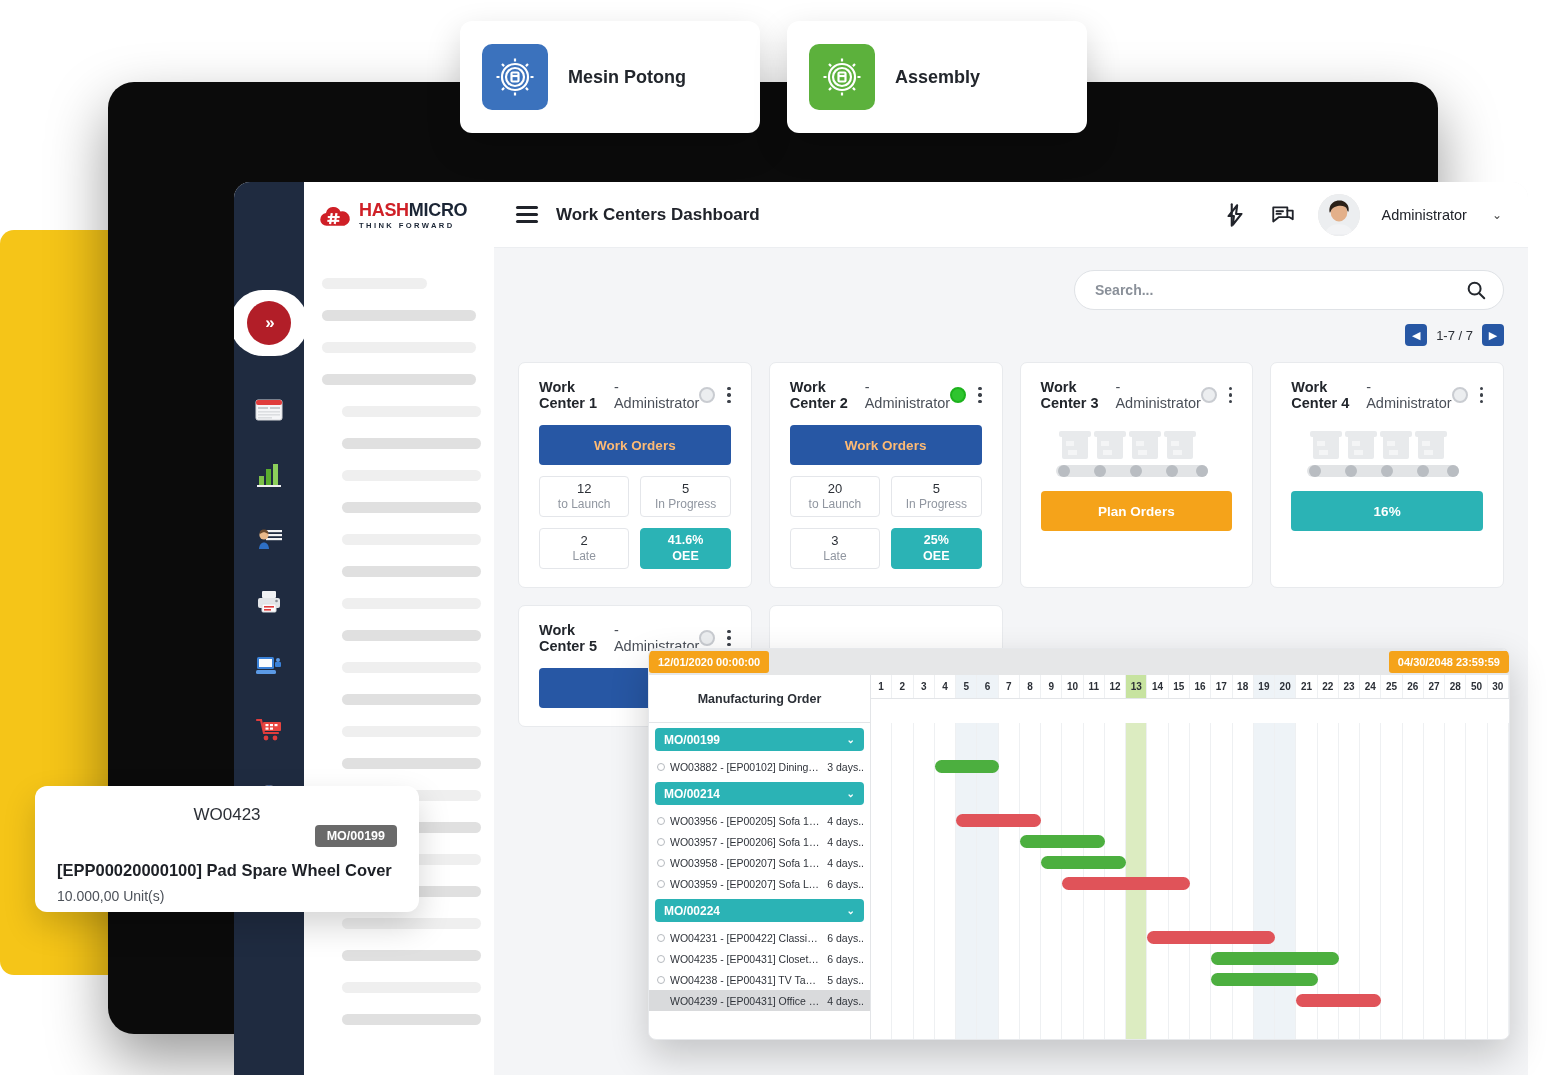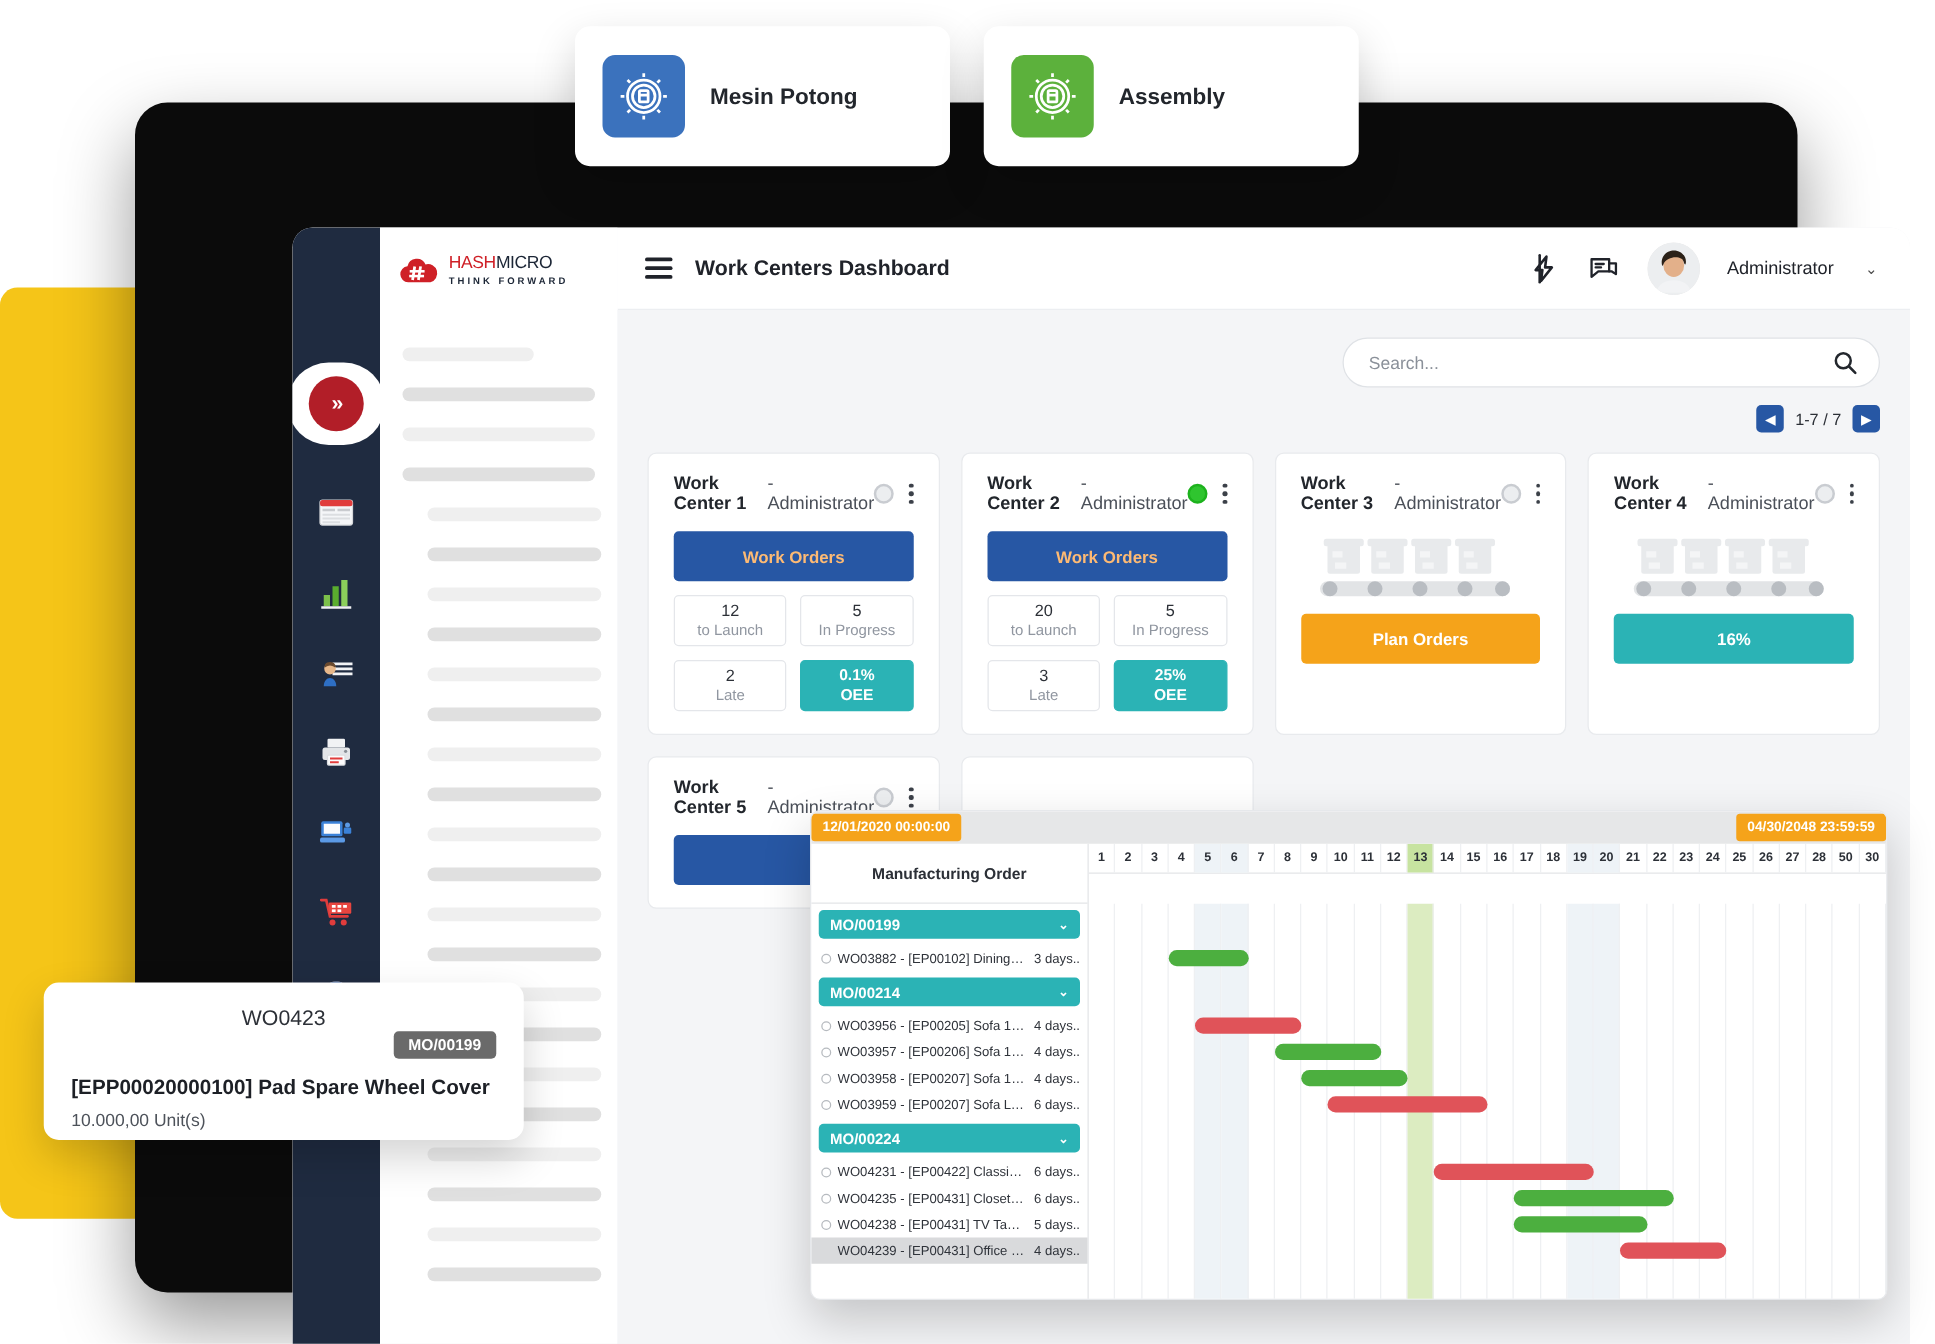--- a/index.html
+++ b/index.html
@@ -88,40 +88,40 @@
   .chev { font-size: 12px; color: #4a4a4a; margin-left: 3px; }
 
   
   .logo-block {
     position: absolute; left: 70px; top: 0; width: 190px; height: 66px;
     background: #ffffff; display: flex; align-items: center; padding-left: 14px;
     z-index: 5;
   }
   .logo-mark { width: 34px; height: 27px; margin-right: 7px; }
   .logo-text { line-height: 1; }
-  .logo-line1 { font-size: 14px; font-weight: 400; letter-spacing: -.3px; }
+  .logo-line1 { font-size: 18px; font-weight: 700; letter-spacing: -.3px; }
   .logo-line1 .hash { color: #cf2027; }
   .logo-line1 .micro { color: #1b2535; }
   .logo-line2 { font-size: 7.6px; letter-spacing: 2.4px; color: #1b2535; font-weight: 700; margin-top: 3px; }
 
   
   .content {
     position: absolute; left: 260px; top: 66px; right: 0; bottom: 0;
     background: #f4f5f7; padding: 22px 24px 0 24px;
     overflow: hidden;
   }
   .search-row { display: flex; justify-content: flex-end; }
   .search-box {
     width: 430px; height: 40px; background: #fff;
     border: 1px solid #dfe2e6; border-radius: 22px;
     display: flex; align-items: center; padding: 0 16px 0 20px;
   }
   .search-box input {
     flex: 1; border: none; outline: none; font-size: 14px;
-    color: #3b3f45; font-family: inherit; background: transparent;
+    color: #3b3f45; font-family: inherit; background: transparent; font-weight: bold;
   }
   .search-box input::placeholder { color: #8a9099; }
   .search-icon { width: 22px; height: 22px; color: #23272d; }
   .pager { display: flex; justify-content: flex-end; align-items: center; gap: 9px; margin-top: 14px; }
   .pg-btn {
     width: 22px; height: 22px; border-radius: 4px; background: #2757a4;
     color: #fff; font-size: 11px; display: flex; align-items: center; justify-content: center;
   }
   .pg-label { font-size: 13px; color: #2b2f36; }
 
@@ -506,21 +506,21 @@
               </div>
               <div class="stat">
                 <span class="v">5</span>
                 <span class="l">In Progress</span>
               </div>
               <div class="stat">
                 <span class="v">2</span>
                 <span class="l">Late</span>
               </div>
               <div class="stat oee">
-                <span class="v">0.1%</span>
+                <span class="v">41.6%</span>
                 <span class="l">OEE</span>
               </div>
             </div>
           </div>
 
           <div class="wc-card">
             <div class="wc-head">
               <span class="wc-title">Work Center 2</span>
               <span class="wc-owner">- Administrator</span>
               <span class="wc-head-right">

